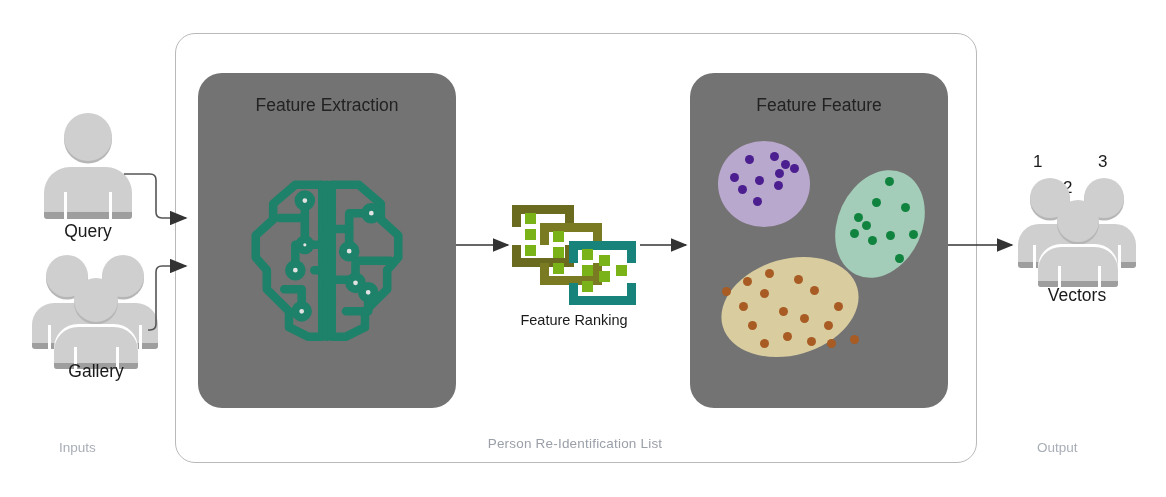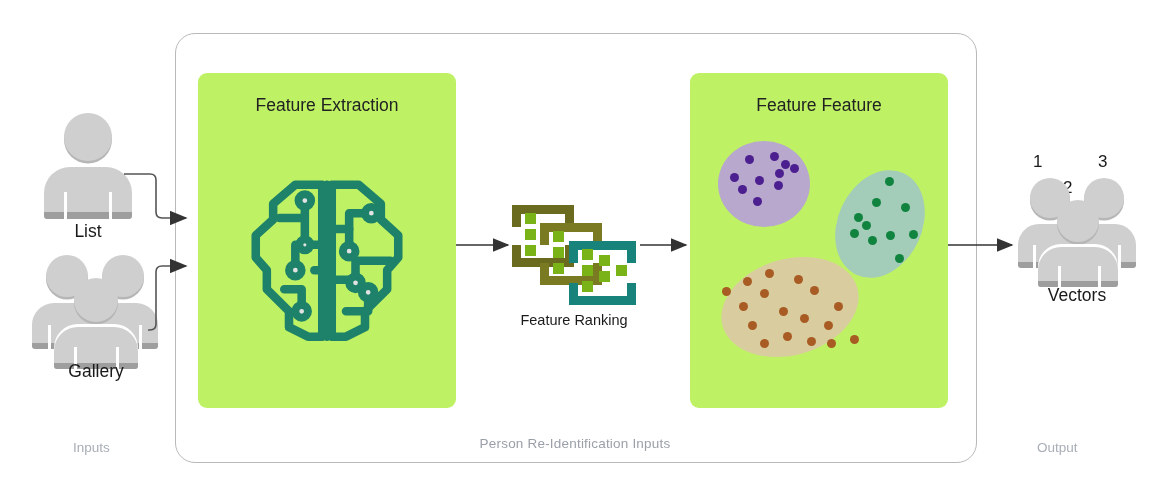--- a/index.html
+++ b/index.html
@@ -15,34 +15,34 @@
     position:absolute;left:175px;top:33px;width:800px;height:428px;
     border:1.4px solid #b9b9b9;border-radius:20px;background:transparent;
   }
   .model-caption{
     position:absolute;left:175px;top:436px;width:800px;
     text-align:center;font-size:13.5px;color:#9a9fa8;letter-spacing:.2px;
   }
 
   
   .stage-box{
-    position:absolute;background:#bef264;border-radius:9px;
+    position:absolute;background:#737373;border-radius:24px;
   }
   #box-extract{left:198px;top:73px;width:258px;height:335px;}
   #box-match{left:690px;top:73px;width:258px;height:335px;}
   .stage-title{
     position:absolute;width:100%;top:22px;left:0;text-align:center;
     font-size:17.5px;color:#222;font-weight:400;
   }
 
   
   .zone-label{
     position:absolute;font-size:13.5px;color:#a8adb6;
   }
-  #label-inputs{left:73px;top:440px;}
+  #label-inputs{left:59px;top:440px;}
   #label-output{left:1037px;top:440px;}
 
   
   .person{position:absolute;}
   .person .head{
     position:absolute;border-radius:50%;background:#cfcfcf;
     box-shadow:0 2.5px 0 0 #b6b6b6;
   }
   .person .body{
     position:absolute;background:#cfcfcf;
@@ -77,33 +77,33 @@
 
   
   .rank-num{position:absolute;font-size:17px;color:#1a1a1a;}
 </style>
 </head>
 <body>
 
 <div class="stage">
 
   <div class="model-panel"></div>
-  <div class="model-caption">Person Re-Identification Inputs</div>
+  <div class="model-caption">Person Re-Identification List</div>
 
   <div class="zone-label" id="label-inputs">Inputs</div>
   <div class="zone-label" id="label-output">Output</div>
 
   <div class="person" style="left:40px;top:113px;width:96px;height:110px;">
     <div class="head" style="left:24px;top:0;width:48px;height:48px;"></div>
     <div class="body" style="left:4px;top:54px;width:88px;height:50px;border-radius:26px 26px 4px 4px;"></div>
     <div class="legs" style="left:4px;top:99px;width:88px;height:7px;border-radius:0 0 3px 3px;"></div>
     <div class="gap" style="left:24px;top:79px;width:3px;height:27px;"></div>
     <div class="gap" style="left:69px;top:79px;width:3px;height:27px;"></div>
   </div>
-  <div class="icon-label" style="left:38px;top:222px;width:100px;">List</div>
+  <div class="icon-label" style="left:38px;top:222px;width:100px;">Query</div>
 
   <div class="person" style="left:32px;top:255px;width:126px;height:112px;">
 
     <div class="head" style="left:14px;top:0;width:42px;height:42px;"></div>
     <div class="body" style="left:0px;top:48px;width:74px;height:45px;border-radius:22px 22px 3px 3px;"></div>
     <div class="legs" style="left:0px;top:88px;width:74px;height:6px;border-radius:0 0 3px 3px;"></div>
     <div class="gap" style="left:16px;top:70px;width:3px;height:24px;"></div>
 
     <div class="head" style="left:70px;top:0;width:42px;height:42px;"></div>
     <div class="body" style="left:52px;top:48px;width:74px;height:45px;border-radius:22px 22px 3px 3px;"></div>

